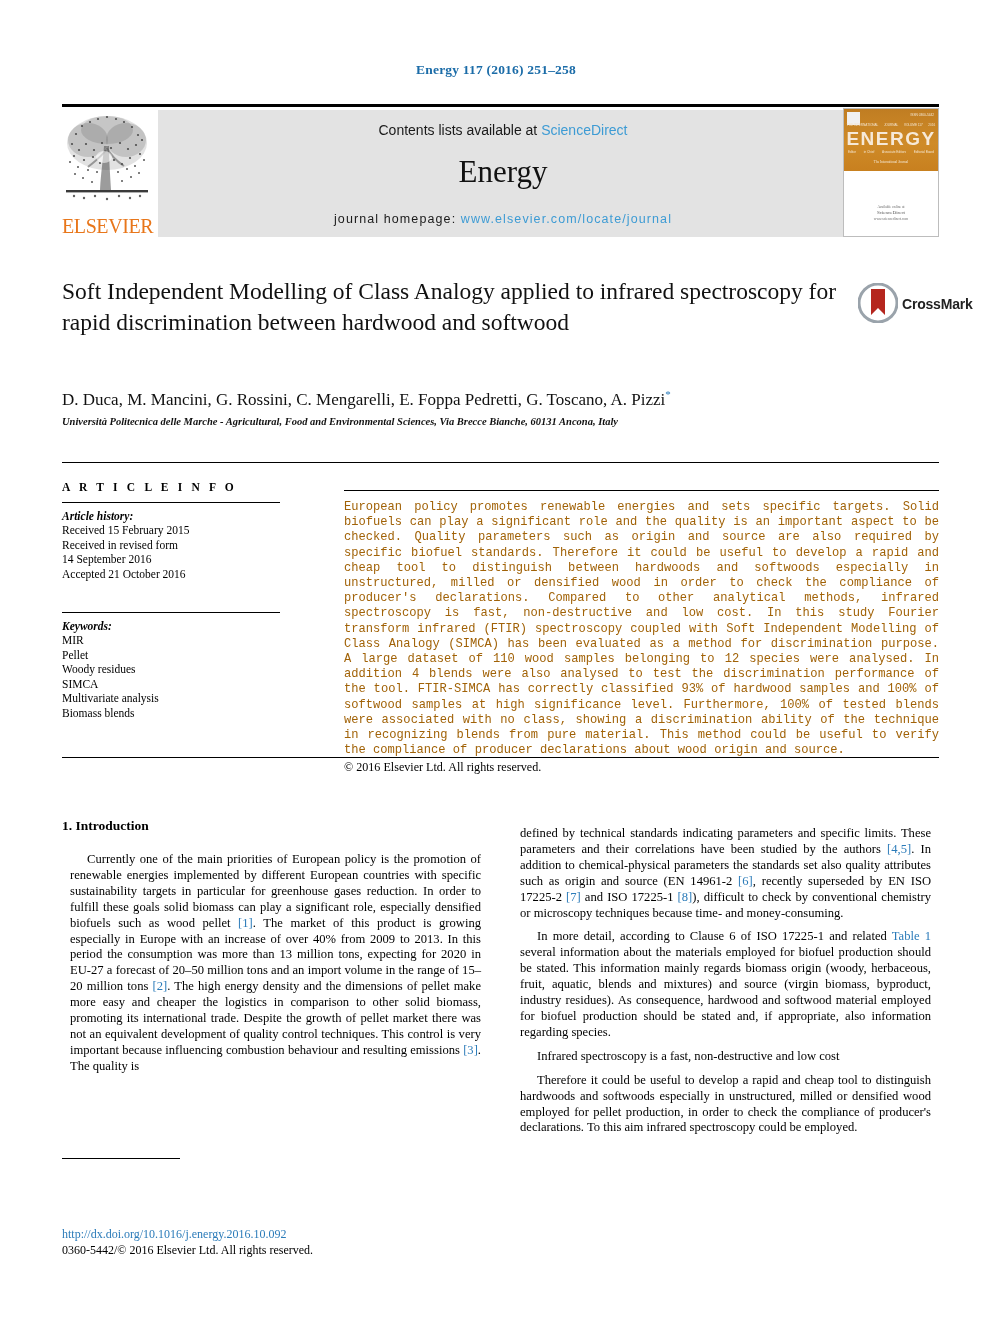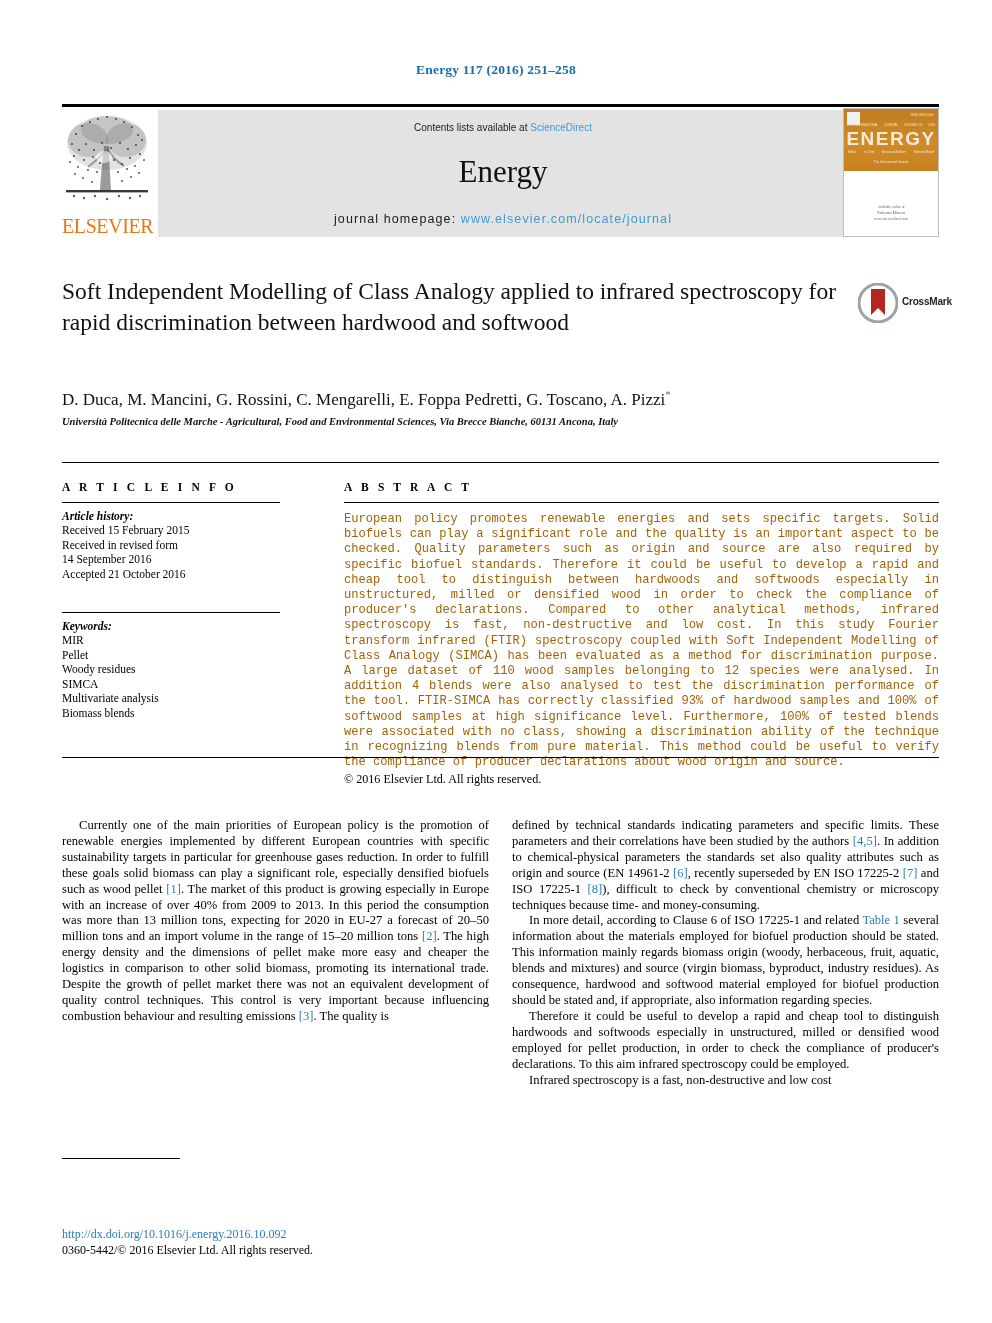--- a/index.html
+++ b/index.html
@@ -87,21 +87,21 @@
     height: 127px;
     background: #e3e3e3;
   }
   .banner-contents {
     position: absolute;
     top: 12px;
     left: 0;
     width: 690px;
     text-align: center;
     font-family: "Liberation Sans", sans-serif;
-    font-size: 10px;
+    font-size: 14px;
     color: #1a1a1a;
   }
   .banner-contents .sd {
     color: #3d9bd4;
   }
   .banner-title {
     position: absolute;
     top: 44px;
     left: 0;
     width: 690px;
@@ -249,21 +249,21 @@
     top: 0;
     left: 0;
     width: 40px;
     height: 40px;
   }
   .crossmark-label {
     position: absolute;
     left: 44px;
     top: 13px;
     font-family: "Liberation Sans", sans-serif;
-    font-size: 10px;
+    font-size: 14px;
     font-weight: bold;
     color: #222;
     letter-spacing: -0.2px;
   }
 
   .authors {
     position: absolute;
     top: 388px;
     left: 62px;
     width: 860px;
@@ -390,21 +390,21 @@
     font-weight: bold;
     color: #000;
     margin: 0 0 18px 0;
   }
   .body-text {
     font-family: "Liberation Serif", serif;
     font-size: 12.6px;
     line-height: 15.9px;
     text-align: justify;
     color: #000;
-    margin: 0;
+    margin: 8px;
     text-indent: 17px;
   }
   .body-text.noindent {
     text-indent: 0;
   }
   .ref {
     color: #2b7bb9;
   }
 
   
@@ -615,37 +615,37 @@
     <div class="info-label">Keywords:</div>
     <div class="info-line">MIR</div>
     <div class="info-line">Pellet</div>
     <div class="info-line">Woody residues</div>
     <div class="info-line">SIMCA</div>
     <div class="info-line">Multivariate analysis</div>
     <div class="info-line">Biomass blends</div>
   </div>
 
   <div class="abstract-col">
-    <div class="sec-head">A B S T R A C T</div>
     <div class="abstract-rule"></div>
     <div class="abstract-text">European policy promotes renewable energies and sets specific targets. Solid biofuels can play a significant role and the quality is an important aspect to be checked. Quality parameters such as origin and source are also required by specific biofuel standards. Therefore it could be useful to develop a rapid and cheap tool to distinguish between hardwoods and softwoods especially in unstructured, milled or densified wood in order to check the compliance of producer's declarations. Compared to other analytical methods, infrared spectroscopy is fast, non-destructive and low cost. In this study Fourier transform infrared (FTIR) spectroscopy coupled with Soft Independent Modelling of Class Analogy (SIMCA) has been evaluated as a method for discrimination purpose. A large dataset of 110 wood samples belonging to 12 species were analysed. In addition 4 blends were also analysed to test the discrimination performance of the tool. FTIR-SIMCA has correctly classified 93% of hardwood samples and 100% of softwood samples at high significance level. Furthermore, 100% of tested blends were associated with no class, showing a discrimination ability of the technique in recognizing blends from pure material. This method could be useful to verify the compliance of producer declarations about wood origin and source.</div>
     <div class="abstract-copy">© 2016 Elsevier Ltd. All rights reserved.</div>
   </div>
 
   <div class="band-rule-bottom"></div>
 
   <div class="body-col-left">
+    <div class="section-title">1.  Introduction</div>
     <p class="body-text"><span>Currently one of the main priorities of European policy is the promotion of renewable energies implemented by different European countries with specific sustainability targets in particular for greenhouse gases reduction. In order to fulfill these goals solid biomass can play a significant role, especially densified biofuels such as wood pellet </span><span class="ref">[1]</span><span>. The market of this product is growing especially in Europe with an increase of over 40% from 2009 to 2013. In this period the consumption was more than 13 million tons, expecting for 2020 in EU-27 a forecast of 20–50 million tons and an import volume in the range of 15–20 million tons </span><span class="ref">[2]</span><span>. The high energy density and the dimensions of pellet make more easy and cheaper the logistics in comparison to other solid biomass, promoting its international trade. Despite the growth of pellet market there was not an equivalent development of quality control techniques. This control is very important because influencing combustion behaviour and resulting emissions </span><span class="ref">[3]</span><span>. The quality is</span></p>
   </div>
 
   <div class="body-col-right">
     <p class="body-text noindent"><span>defined by technical standards indicating parameters and specific limits. These parameters and their correlations have been studied by the authors </span><span class="ref">[4,5]</span><span>. In addition to chemical-physical parameters the standards set also quality attributes such as origin and source (EN 14961-2 </span><span class="ref">[6]</span><span>, recently superseded by EN ISO 17225-2 </span><span class="ref">[7]</span><span> and ISO 17225-1 </span><span class="ref">[8]</span><span>), difficult to check by conventional chemistry or microscopy techniques because time- and money-consuming.</span></p>
     <p class="body-text"><span>In more detail, according to Clause 6 of ISO 17225-1 and related </span><span class="ref">Table 1</span><span> several information about the materials employed for biofuel production should be stated. This information mainly regards biomass origin (woody, herbaceous, fruit, aquatic, blends and mixtures) and source (virgin biomass, byproduct, industry residues). As consequence, hardwood and softwood material employed for biofuel production should be stated and, if appropriate, also information regarding species.</span></p>
+    <p class="body-text">Infrared spectroscopy is a fast, non-destructive and low cost</p>
     <p class="body-text">Therefore it could be useful to develop a rapid and cheap tool to distinguish hardwoods and softwoods especially in unstructured, milled or densified wood employed for pellet production, in order to check the compliance of producer's declarations. To this aim infrared spectroscopy could be employed.</p>
-    <p class="body-text">Infrared spectroscopy is a fast, non-destructive and low cost</p>
   </div>
 
   <div class="footnote">
     <div class="footnote-rule"></div>
   </div>
 
   <div class="doi-block">
     <div class="doi-link">http://dx.doi.org/10.1016/j.energy.2016.10.092</div>
     <div class="issn-line">0360-5442/© 2016 Elsevier Ltd. All rights reserved.</div>
   </div>

